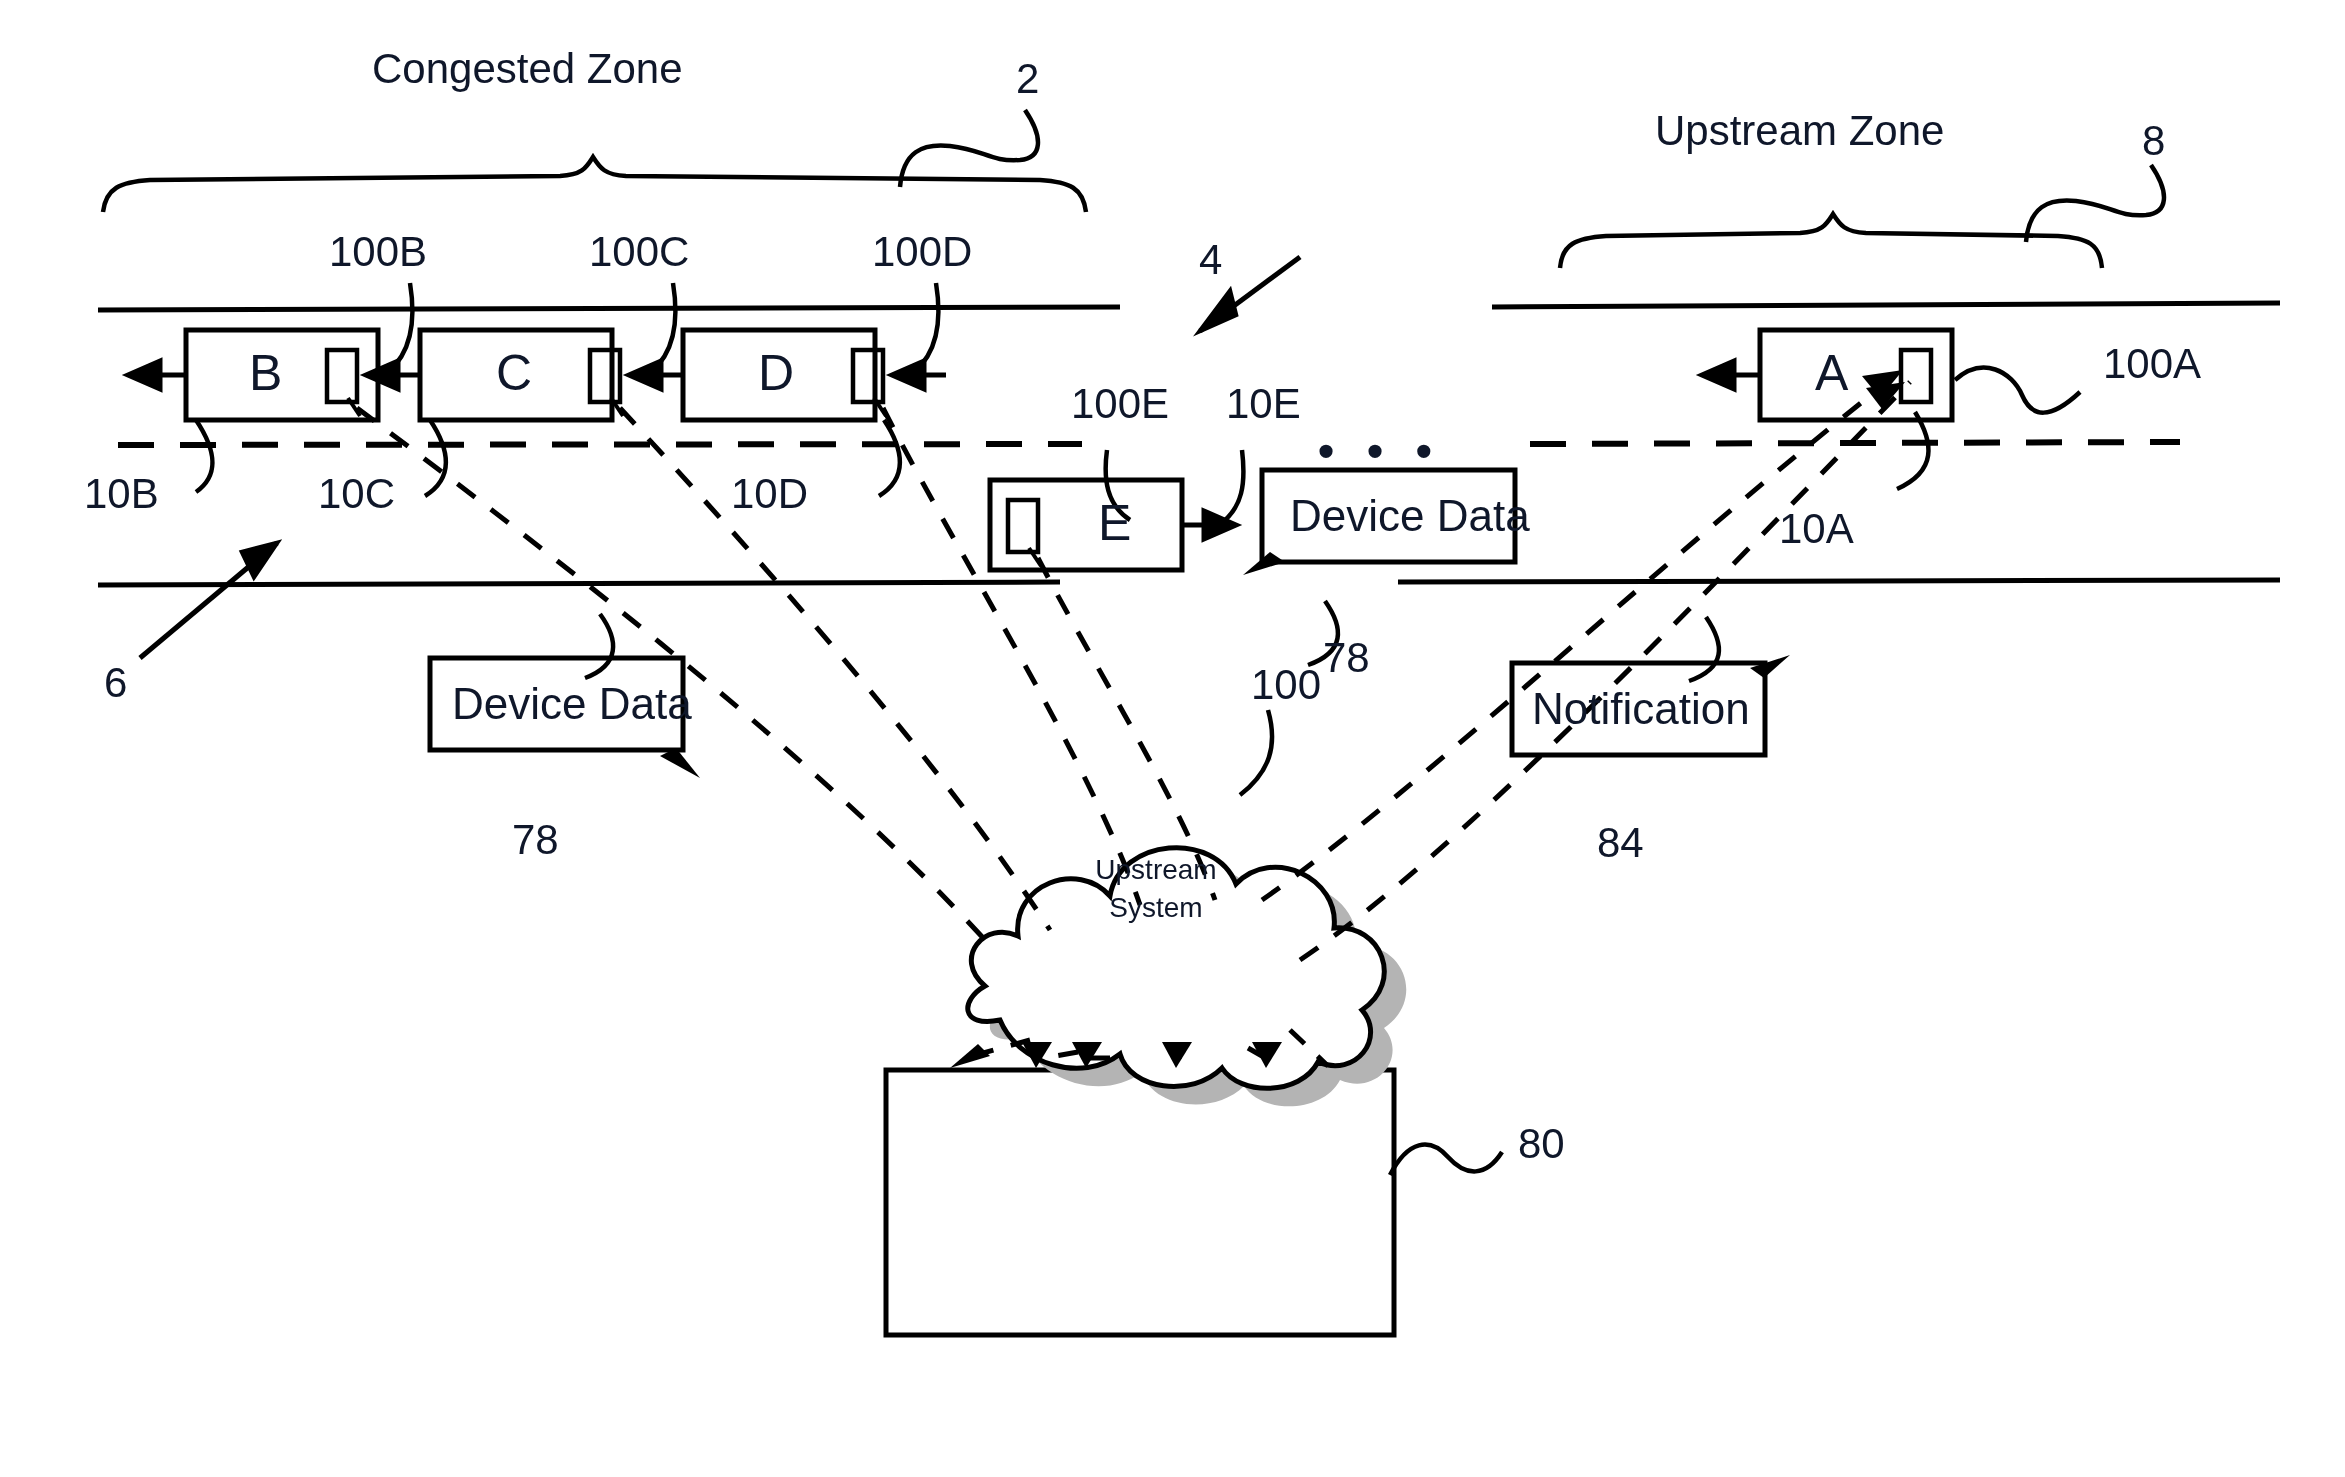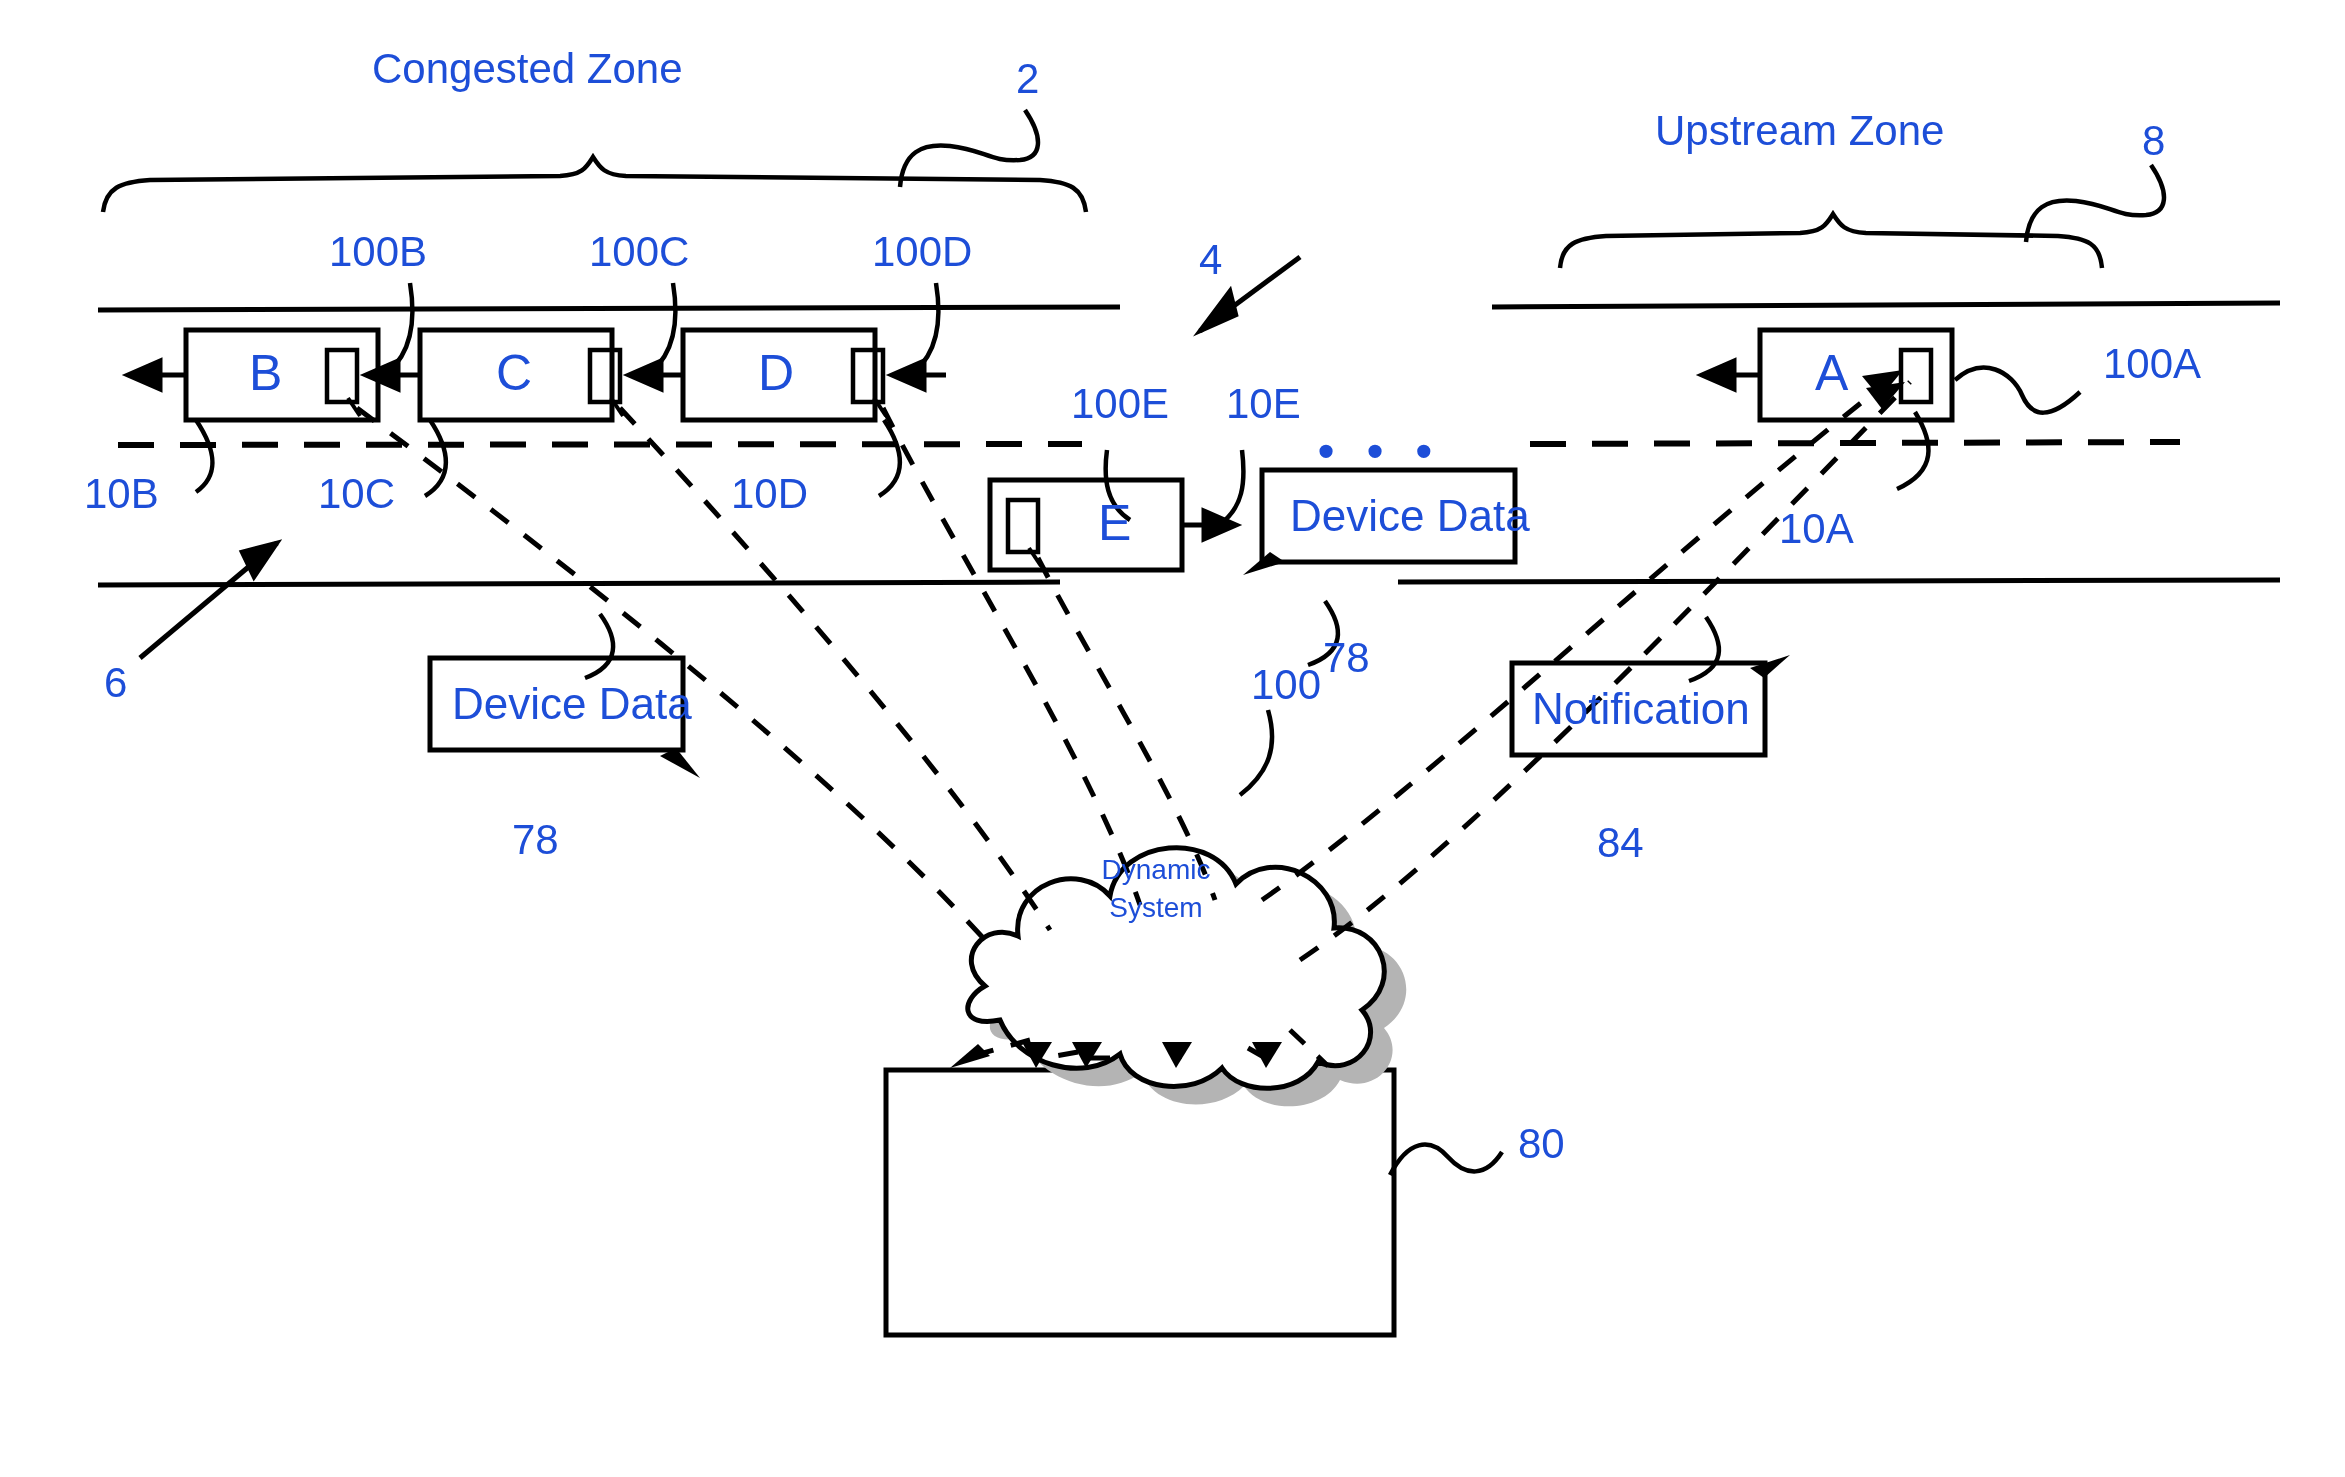--- a/index.html
+++ b/index.html
@@ -16,21 +16,21 @@
     overflow: hidden;
   }
   #canvas {
     position: absolute;
     left: 0; top: 0;
     width: 2345px;
     height: 1477px;
   }
   .lbl {
     position: absolute;
-    color: #1d4ed8;
+    color: #0f172a;
     font-family: "Liberation Sans", sans-serif;
     white-space: nowrap;
     line-height: 1;
   }
   .zone-title { font-size: 42px; }
   .ref { font-size: 42px; }
   .boxtext { font-size: 44px; }
   .vehicle-letter { font-size: 50px; }
   .cloudtext { font-size: 28px; text-align: center; }
   .sys-text { font-size: 44px; text-align: center; line-height: 1.35; }
@@ -249,18 +249,18 @@
   <div class="lbl boxtext" style="left:1290px; top:494px;">Device Data</div>
   <div class="lbl ref" style="left:1323px; top:637px;">78</div>
   <div class="lbl ref" style="left:1251px; top:664px;">100</div>
 
   <div class="lbl boxtext" style="left:452px; top:682px;">Device Data</div>
   <div class="lbl ref" style="left:512px; top:819px;">78</div>
 
   <div class="lbl boxtext" style="left:1532px; top:687px;">Notification</div>
   <div class="lbl ref" style="left:1597px; top:822px;">84</div>
 
-  <div class="lbl cloudtext" style="left:1066px; top:856px; width:180px;">Dynamic</div>
+  <div class="lbl cloudtext" style="left:1066px; top:856px; width:180px;">Upstream</div>
   <div class="lbl cloudtext" style="left:1066px; top:894px; width:180px;">System</div>
 
   <div class="lbl ref" style="left:1518px; top:1123px;">80</div>
 
 </div>
 
 </body></html>

